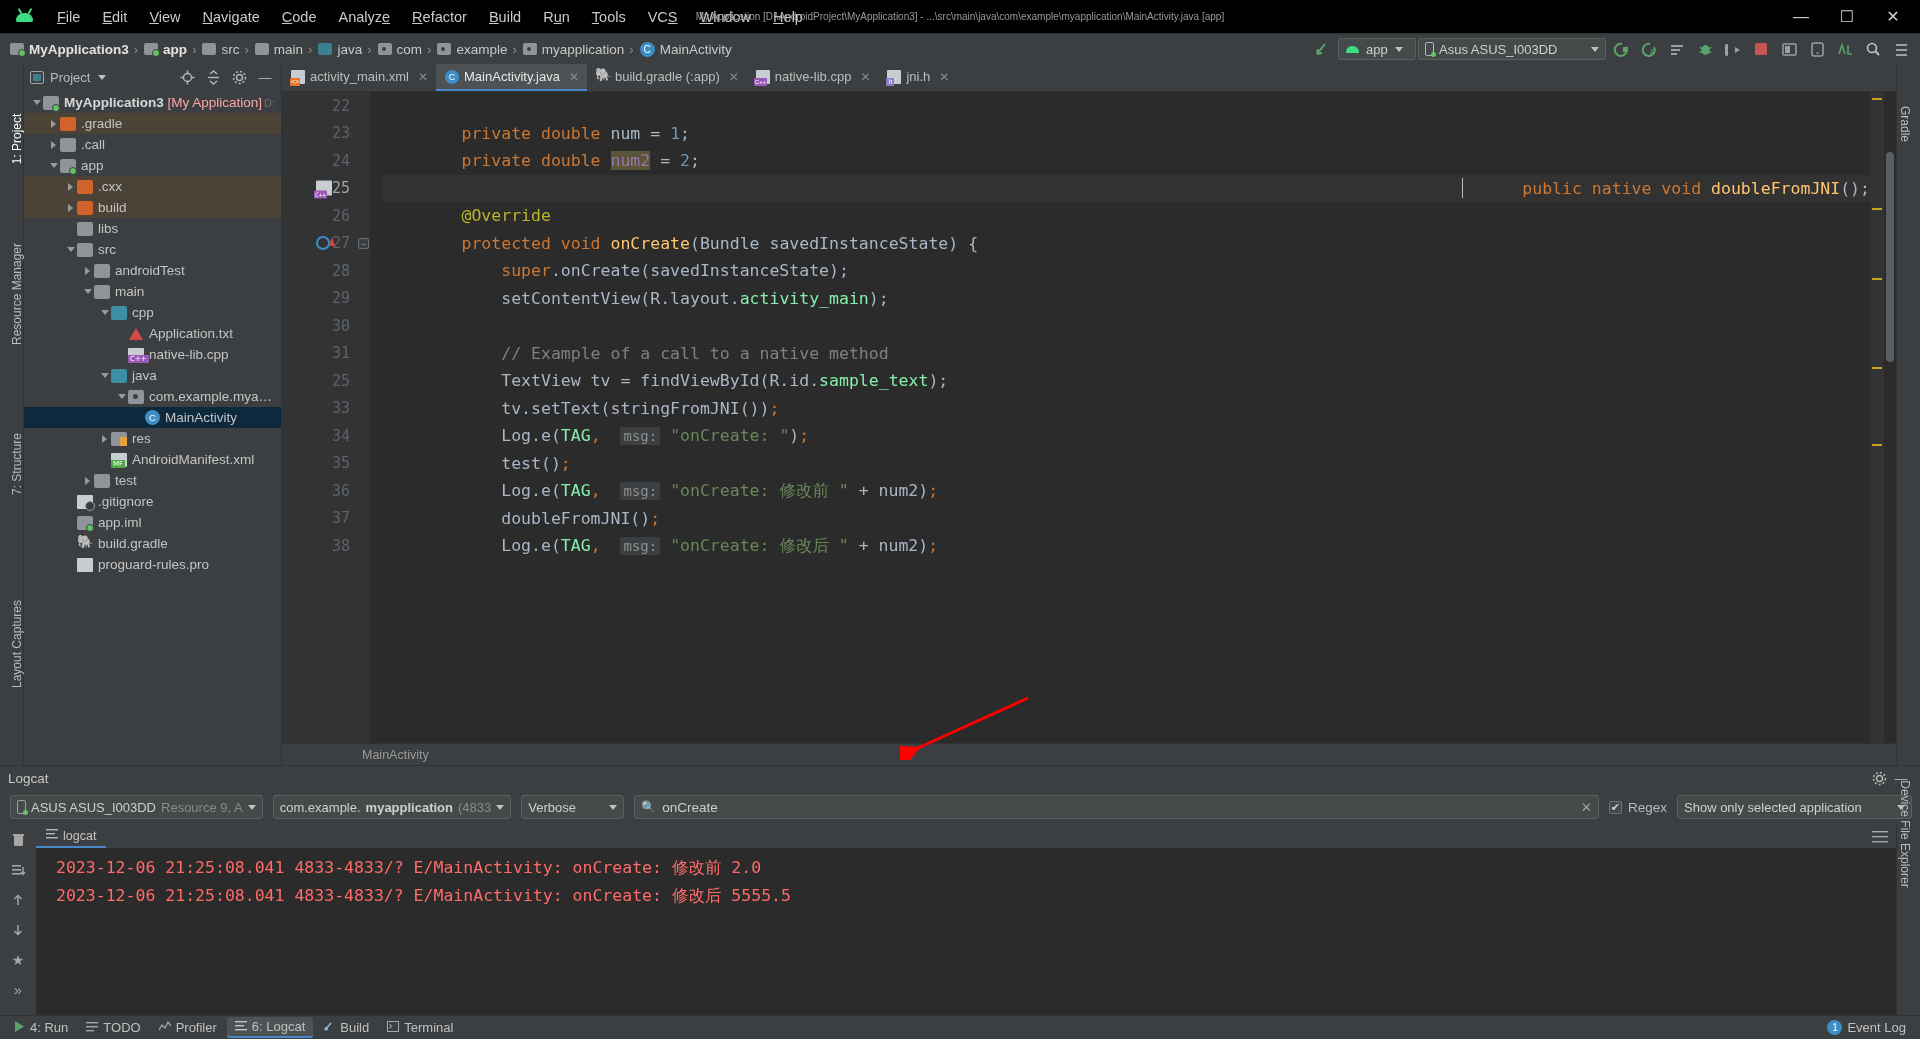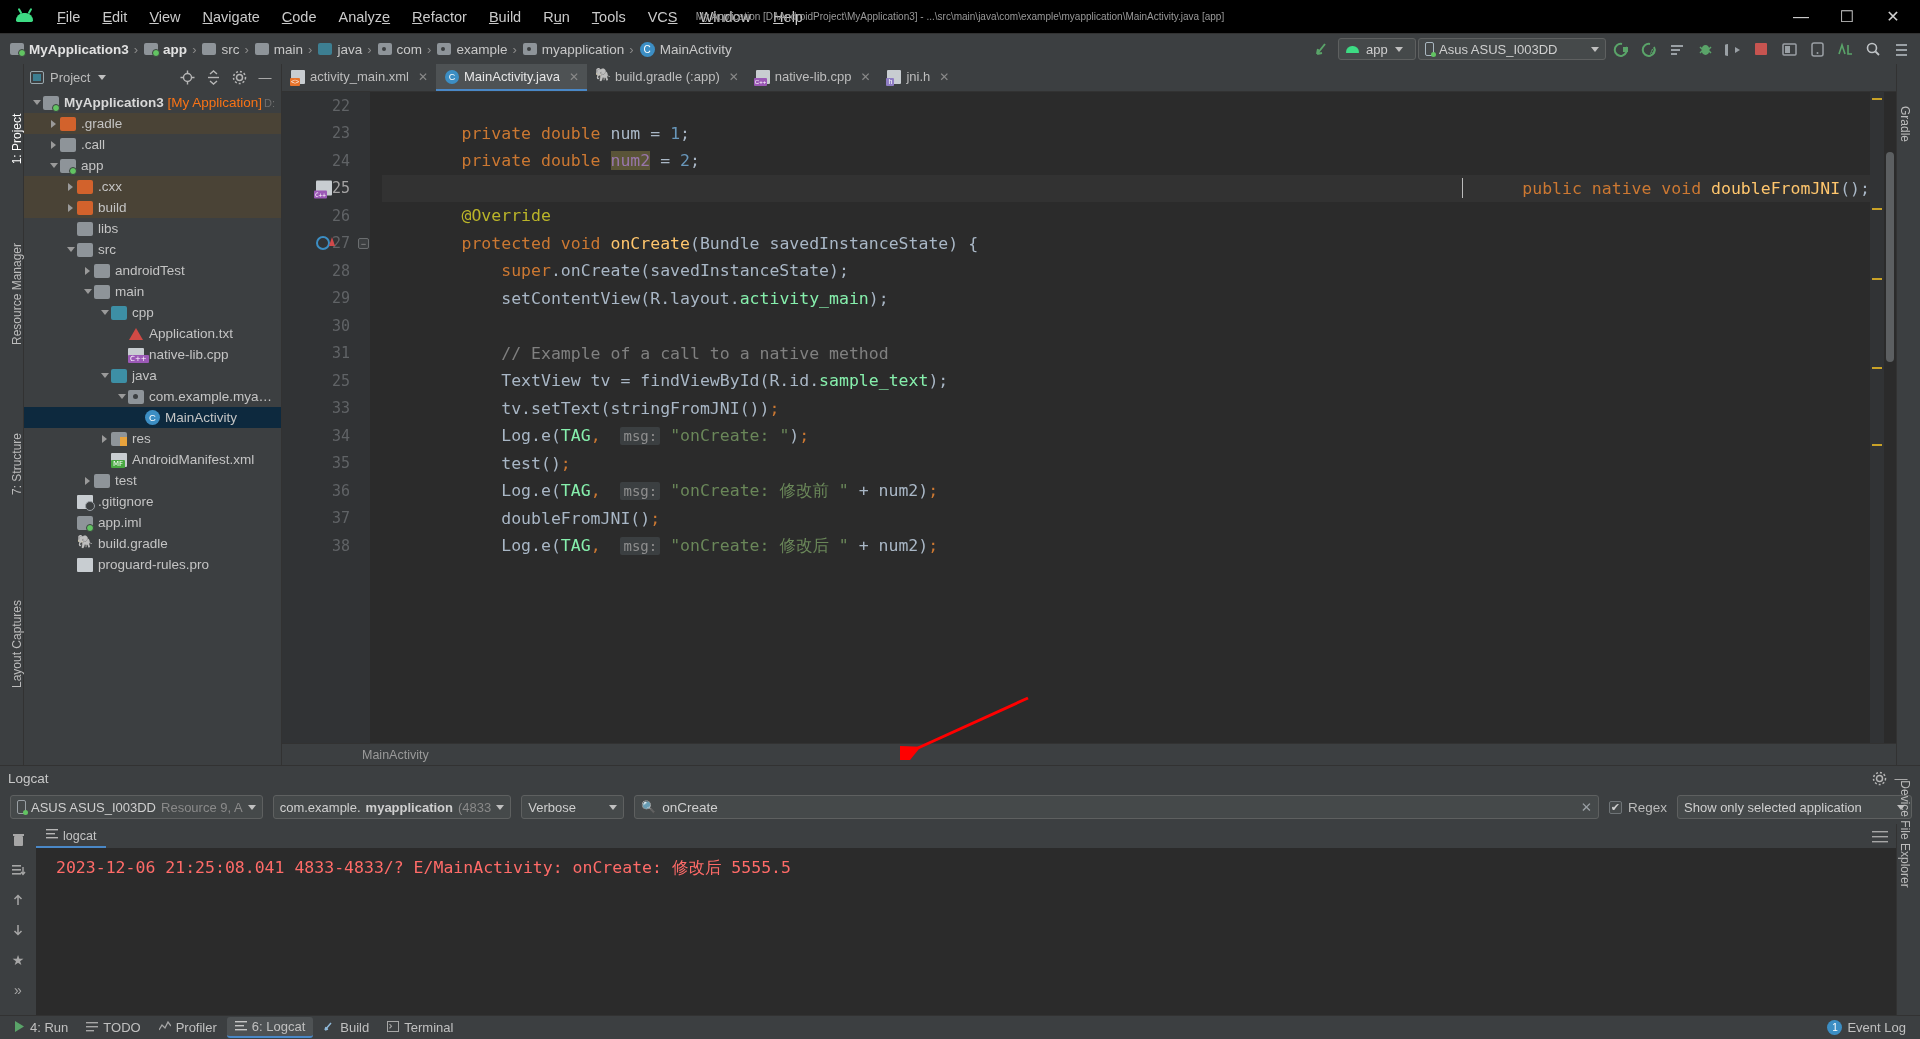--- a/index.html
+++ b/index.html
@@ -462,21 +462,21 @@
         <span class="hicon">—</span>
       </div>
       <div class="tree">
 
       <div class="row">
             <span style="width:6px;flex:none"></span>
             <span class="tw open">
               <i></i>
             </span>
             <span class="ic folder-grey folder-dot"></span>
-            <span class="lbl bold">MyApplication3<span class="dim" style="color:#f97316"> [My Application]</span></span>
+            <span class="lbl bold">MyApplication3<span class="dim" style="color:#fca5a5"> [My Application]</span></span>
             <span style="margin-left:auto;color:#6f6f6f;font-size:11px">D:</span>
           </div>
           <div class="row hl">
             <span style="width:23px;flex:none"></span>
             <span class="tw">
               <i></i>
             </span>
             <span class="ic folder-orange"></span>
             <span class="lbl">.gradle</span>
           </div>
@@ -842,21 +842,21 @@
             <span>
               <svg width="16" height="14" viewBox="0 0 16 14">
                   <rect x="0" y="1" width="16" height="1.4" fill="#a6a6a6"></rect>
                   <rect x="0" y="6" width="16" height="1.4" fill="#a6a6a6"></rect>
                   <rect x="0" y="11" width="16" height="1.4" fill="#a6a6a6"></rect>
                 </svg>
             </span>
           </div>
         </div>
         <div style="flex:1;display:flex;min-height:0">
-          <div class="lc-out"><div>2023-12-06 21:25:08.041 4833-4833/? E/MainActivity: onCreate: 修改后 5555.5</div></div>
+          <div class="lc-out"><div>2023-12-06 21:25:08.041 4833-4833/? E/MainActivity: onCreate: 修改前 2.0</div><div>2023-12-06 21:25:08.041 4833-4833/? E/MainActivity: onCreate: 修改后 5555.5</div></div>
           <div class="lc-scroll"></div>
         </div>
       </div>
 
       <div class="rightrail">
         <div class="vtab" style="top:10px; transform: rotate(90deg) translate(-50%,-50%); transform-origin: 0 0; left:8px;">
           <span>Device File Explorer</span>
         </div>
       </div>
     </div>

